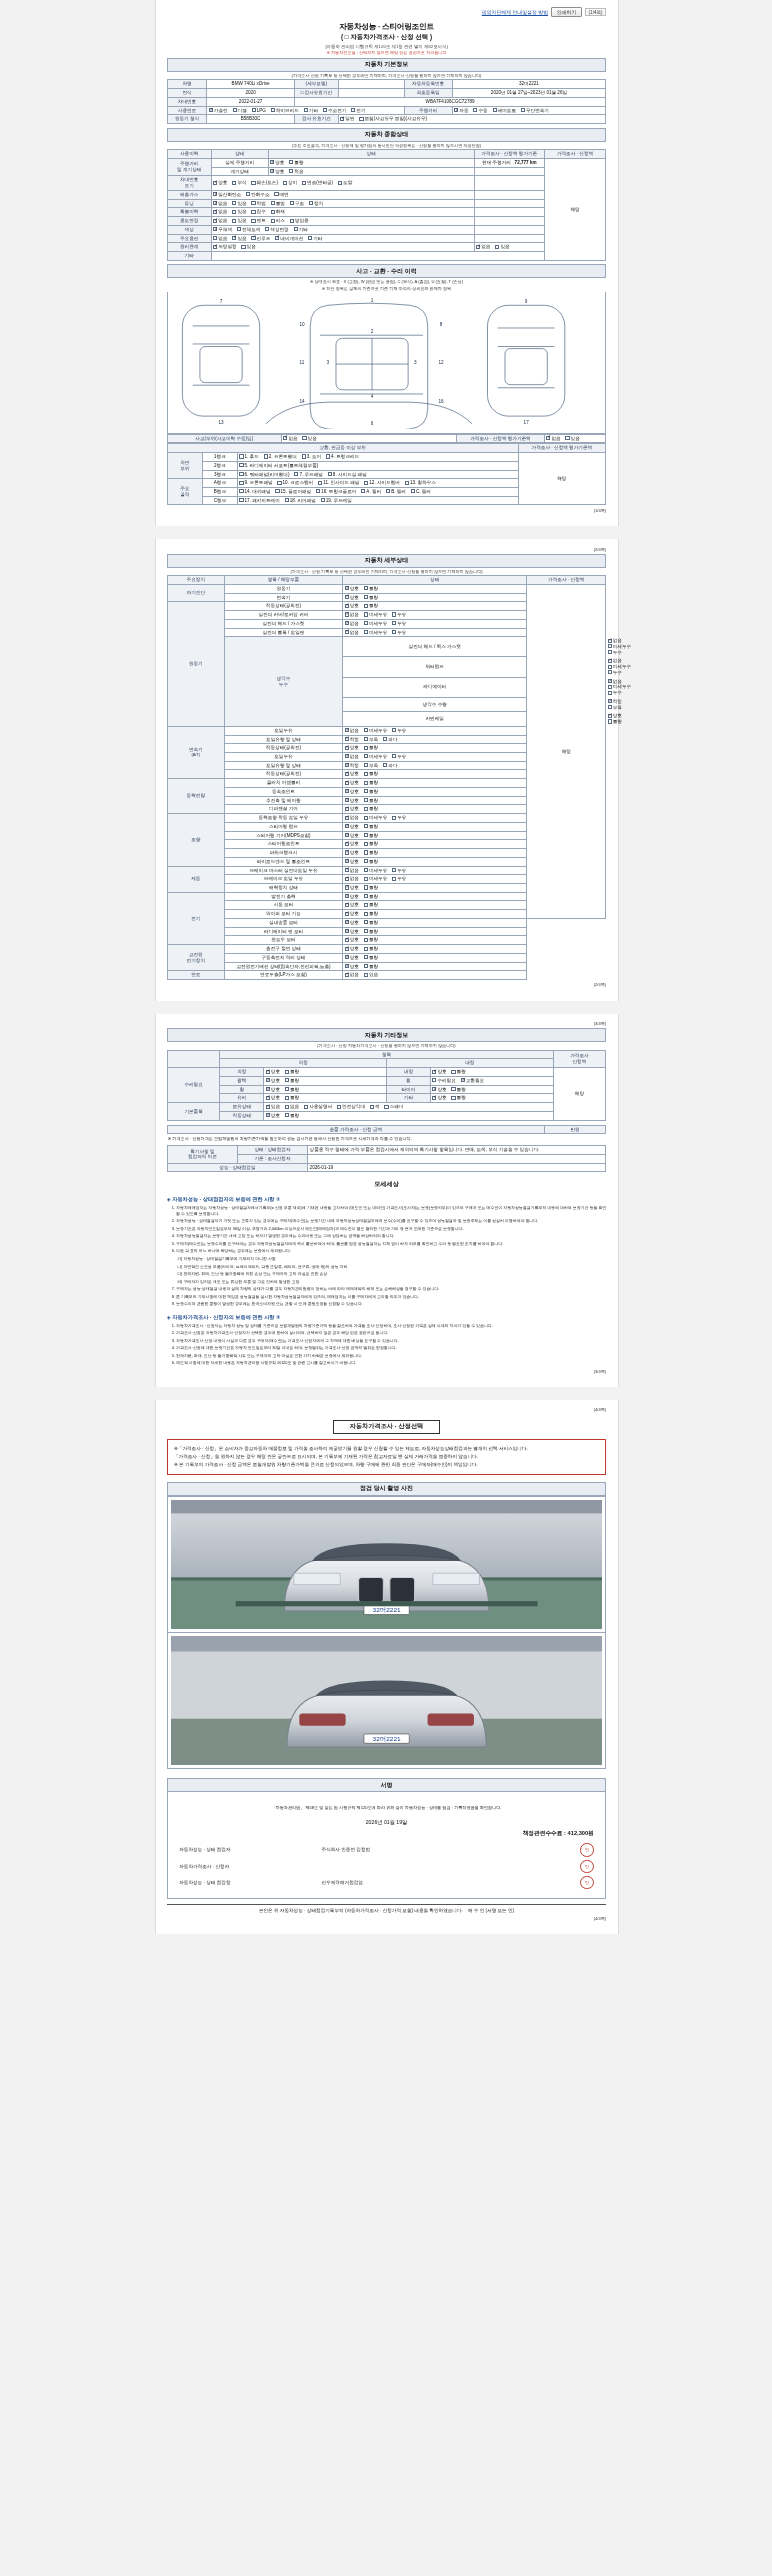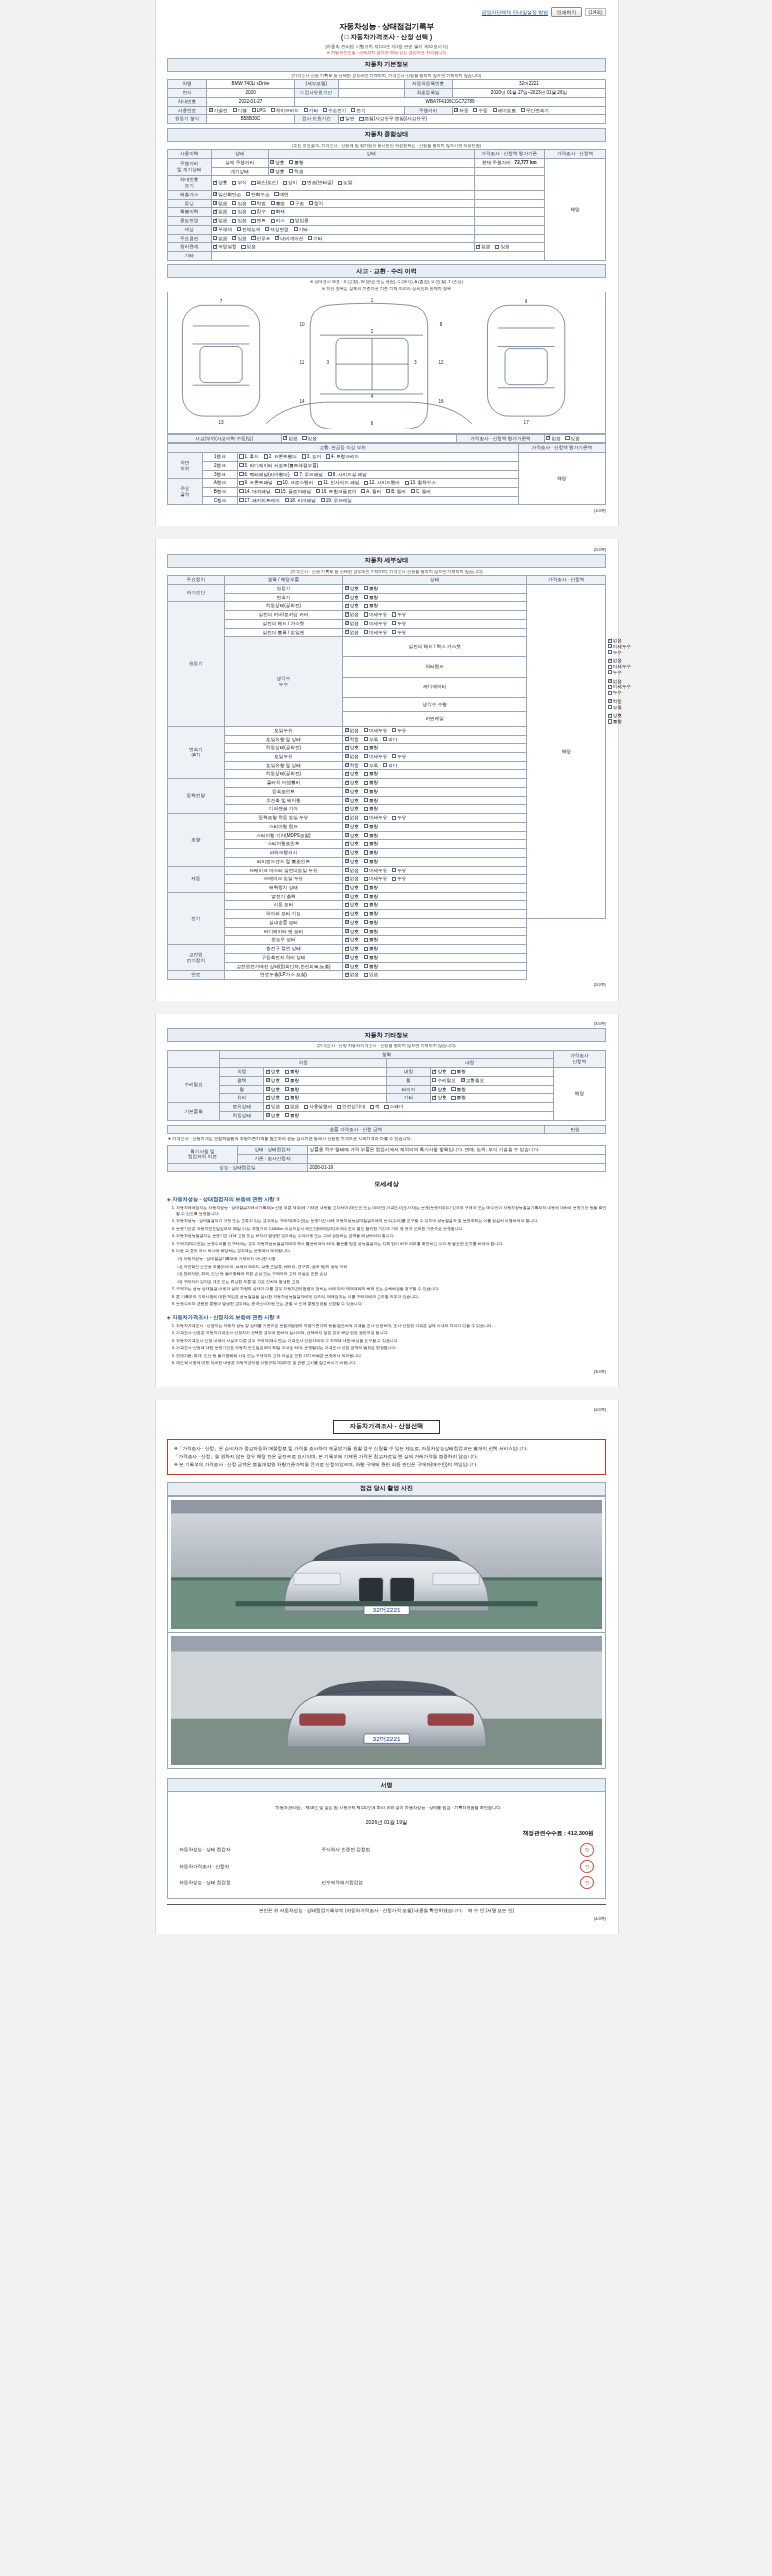--- a/index.html
+++ b/index.html
@@ -102,21 +102,21 @@
 <body>
 
 <div class="page">
 
   <div class="topbar">
     <span class="hint">팝업차단해제 안내및설정 방법</span>
     <button class="btn-print">인쇄하기</button>
     <span class="pagecount">(1/4쪽)</span>
   </div>
 
-  <div class="doc-title">자동차성능 · 상태점검기록부</div>
+  <div class="doc-title">자동차성능 · 스티어링조인트</div>
   <div class="doc-sub">( □ 자동차가격조사 · 산정 선택 )</div>
   <div class="doc-note">[자동차 관리법 시행규칙 제120조 제1항 관련 별지 제82호서식]</div>
   <div class="doc-note2">※ 자동차인도일 : 선택하지 않으면 해당 란은 공란으로 처리됩니다</div>
 
   <div class="sec-head">자동차 기본정보</div>
   <div class="sec-sub">(가격조사·산정 기록부 등 선택한 경우에만 기재하며, 가격조사·산정을 원하지 않으면 기재하지 않습니다)</div>
   <table class="grid">
     <colgroup>
         <col style="width:9%">
         <col style="width:20%">

